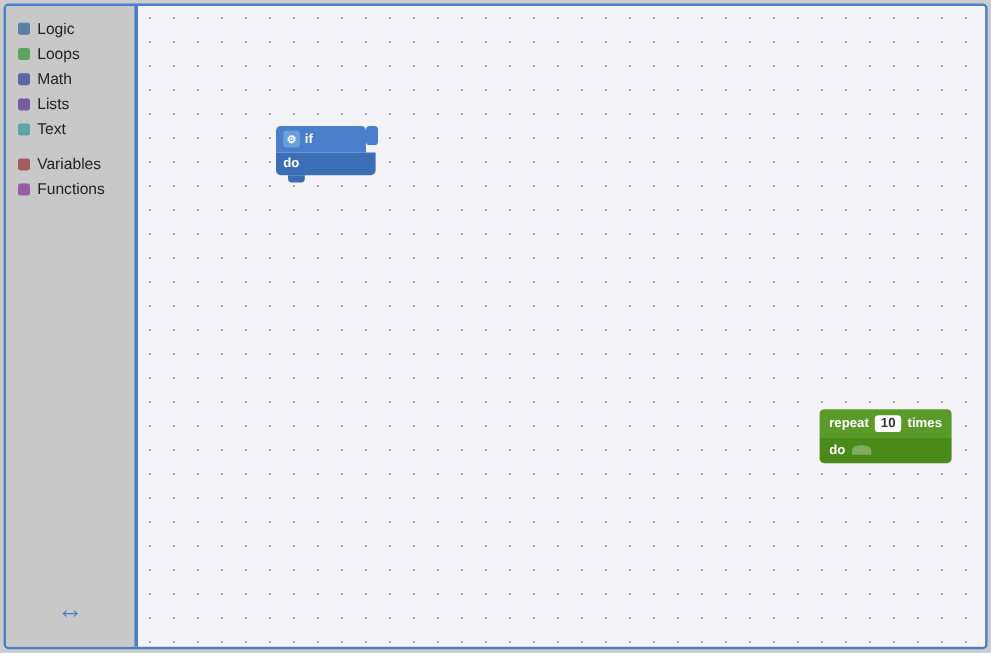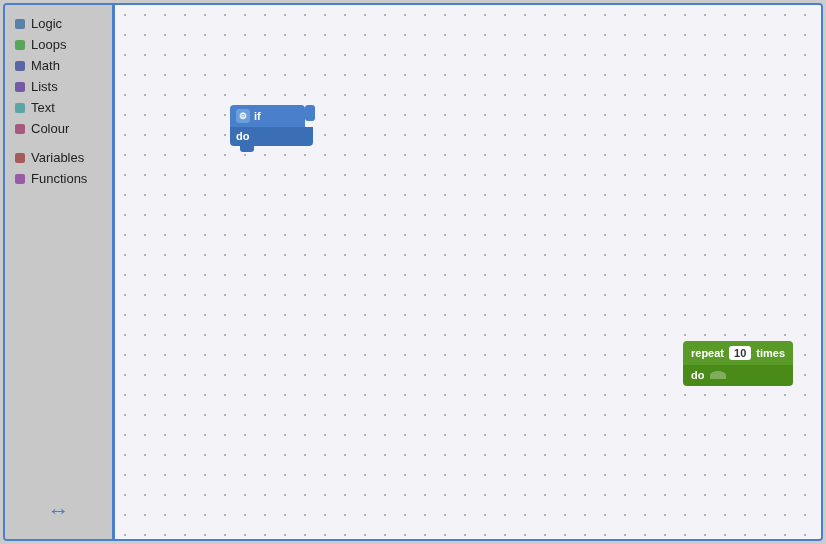--- a/index.html
+++ b/index.html
@@ -192,24 +192,20 @@
       <span>Math</span>
     </div>
     <div class="sidebar-item">
       <div class="color-dot" style="background:#745ba5;"></div>
       <span>Lists</span>
     </div>
     <div class="sidebar-item">
       <div class="color-dot" style="background:#5ba5a5;"></div>
       <span>Text</span>
     </div>
-    <div class="sidebar-item">
-      <div class="color-dot" style="background:#a55b80;"></div>
-      <span>Colour</span>
-    </div>
     <div class="sidebar-spacer"></div>
     <div class="sidebar-item">
       <div class="color-dot" style="background:#a55b5b;"></div>
       <span>Variables</span>
     </div>
     <div class="sidebar-item">
       <div class="color-dot" style="background:#995ba5;"></div>
       <span>Functions</span>
     </div>
     <div class="resize-arrow">

